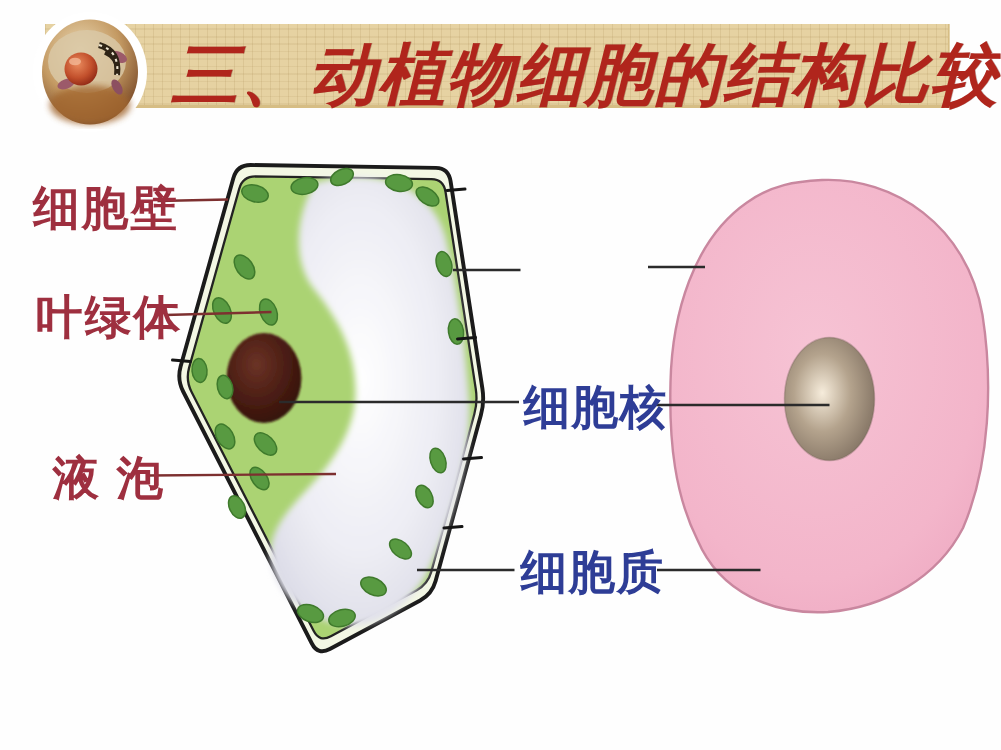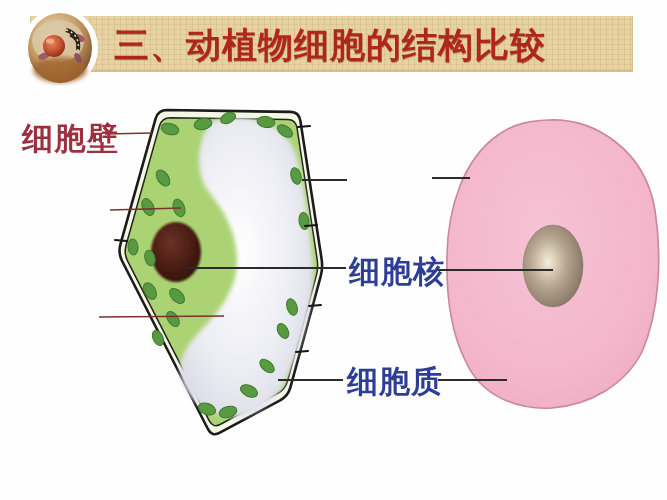--- a/index.html
+++ b/index.html
@@ -15,24 +15,25 @@
     position:absolute;left:30px;top:16px;width:602px;height:54px;
     background:
       repeating-linear-gradient(90deg, rgba(150,118,60,.14) 0 1px, rgba(0,0,0,0) 1px 6px),
       repeating-linear-gradient(0deg, rgba(150,118,60,.10) 0 1px, rgba(0,0,0,0) 1px 5px),
       var(--banner-tan,#e6d2a2);
     border-bottom:2px solid #d6bd84;
     border-right:1px solid #d6bd84;
   }
   .title{
     position:absolute;left:114px;top:27px;
-    font-size:35px;font-weight:bold;letter-spacing:1px;line-height:1;
+    font-size:45px;font-weight:bold;letter-spacing:1px;line-height:1;
     color:var(--title-red,#b0251c);
     text-shadow:0.5px 0.5px 0 rgba(90,20,10,.35);
     white-space:nowrap;
+    font-style:italic;
   }
   .icon-halo{
     position:absolute;left:22px;top:8px;width:76px;height:80px;
     background:#fff;border-radius:50%;
   }
   .icon-halo svg{position:absolute;left:0;top:0;}
 
   
   svg.diagram{position:absolute;left:0;top:0;}
 
@@ -190,16 +191,18 @@
       <line class="leader-dark" x1="302" y1="180" x2="347" y2="180"></line>
       <line class="leader-dark" x1="432" y1="178" x2="470" y2="178"></line>
       <line class="leader-dark" x1="186" y1="268" x2="346" y2="268"></line>
       <line class="leader-dark" x1="436" y1="270" x2="553" y2="270"></line>
       <line class="leader-dark" x1="278" y1="380" x2="343" y2="380"></line>
       <line class="leader-dark" x1="438" y1="380" x2="507" y2="380"></line>
     </g>
   </svg>
 
   <div class="lbl red" style="left:22px;top:123px">细胞壁</div>
+  <div class="lbl red" style="left:24px;top:196px">叶绿体</div>
+  <div class="lbl red" style="left:35px;top:303px">液 泡</div>
   <div class="lbl blue" style="left:347px;top:366px">细胞质</div>
   <div class="lbl blue" style="left:349px;top:256px">细胞核</div>
 
 </div>
 
 </body></html>

